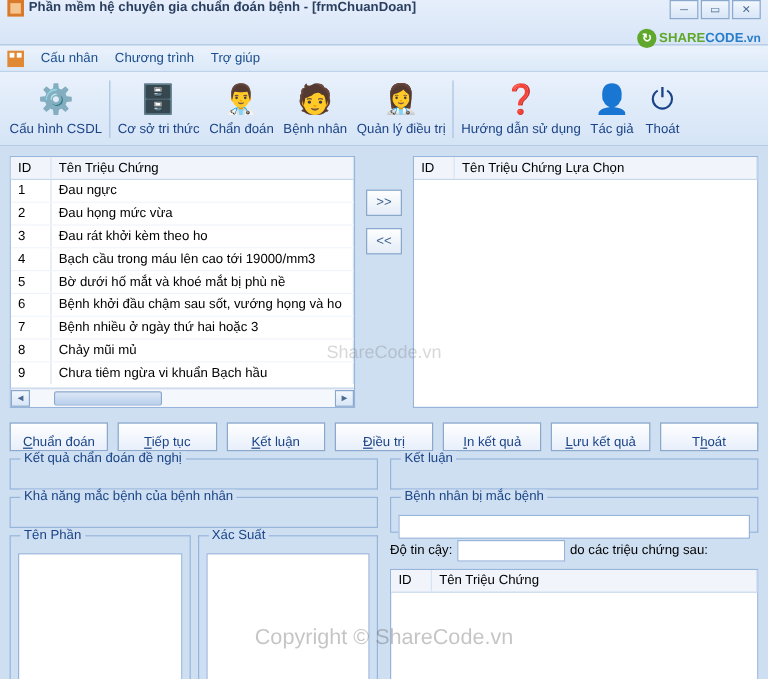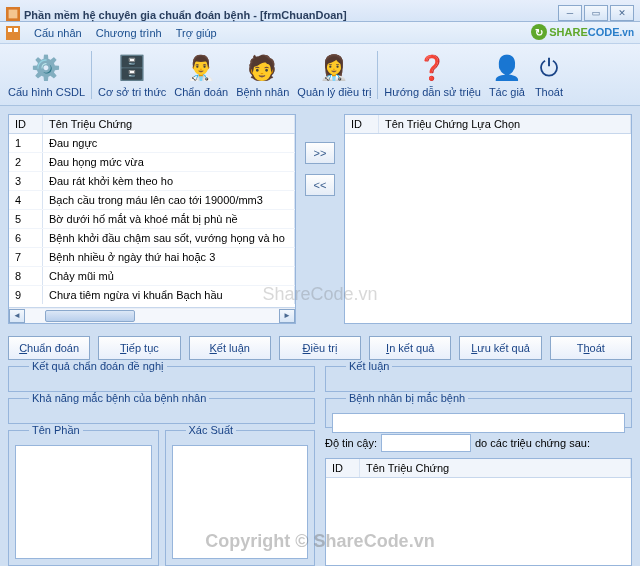--- a/index.html
+++ b/index.html
@@ -1,17 +1,17 @@
 <!DOCTYPE html>
 <html><head>
 <meta charset="utf-8">
 <style>
 *{box-sizing:border-box;margin:0;padding:0;font-family:Tahoma,Arial,sans-serif;font-size:11px}
 body{background:#e8f0fa;width:640px;height:566px;overflow:hidden;position:relative}
-.titlebar{background:linear-gradient(#e6eefb,#d7e5f7);height:22px;display:flex;align-items:flex-end;padding:0 6px;border-bottom:1px solid #9db8d9}
+.titlebar{background:linear-gradient(#e6eefb,#d7e5f7);height:38px;display:flex;align-items:flex-start;padding:0 6px;border-bottom:1px solid #9db8d9}
 .title-icon{width:14px;height:14px;margin-right:4px}
 .titlebar-text{flex:1;color:#2a3f5f;font-weight:bold}
 .winbtns{display:flex;gap:2px}
 .winbtn{width:24px;height:16px;border:1px solid #8aa8cc;background:linear-gradient(#f2f7fd,#d8e6f7);display:flex;align-items:center;justify-content:center;color:#4a6a92;font-size:9px}
 .logo{position:absolute;right:6px;top:24px;display:flex;align-items:center;font-size:14px;font-weight:bold}
 .logo .s{color:#5fa82b}.logo .c{color:#2a7ec9}.logo .v{color:#2a7ec9;font-size:10px}
 .logo-icon{width:16px;height:16px;background:#5fa82b;border-radius:50%;margin-right:2px;display:flex;align-items:center;justify-content:center;color:#fff;font-size:10px}
 .menubar{background:linear-gradient(#eaf2fc,#dce9f8);height:22px;display:flex;align-items:center;padding:0 6px;gap:14px;border-bottom:1px solid #bcd1ea}
 .menubar span{color:#1a4e8e}
 .menu-icon{width:14px;height:14px}
@@ -29,33 +29,33 @@
 .grid-head{display:flex;background:#f1f5fb;border-bottom:1px solid #c7d7ec}
 .grid-head div,.grid-row div{padding:3px 6px;border-right:1px solid #d8e3f2;white-space:nowrap;overflow:hidden}
 .col-id{width:34px}.col-name{flex:1}
 .grid-body{height:170px;overflow:hidden;position:relative}
 .grid-row{display:flex;border-bottom:1px solid #f0f4fa}
 .scroll-x{position:absolute;bottom:0;left:0;right:0;height:16px;background:#e9eef6;border-top:1px solid #c7d7ec;display:flex;align-items:center}
 .scroll-x .track{flex:1;height:14px;background:#f4f7fc;position:relative}
 .scroll-x .thumb{position:absolute;left:20px;width:90px;height:12px;top:1px;background:linear-gradient(#dce7f6,#b9cfec);border:1px solid #8aa8cc;border-radius:2px}
 .scroll-x .arr{width:16px;height:14px;background:linear-gradient(#f2f7fd,#d8e6f7);border:1px solid #8aa8cc;display:flex;align-items:center;justify-content:center;font-size:8px;color:#4a6a92}
 .btnrow{display:flex;gap:8px;margin:12px 0 6px}
-.act-btn{flex:1;height:24px;background:linear-gradient(#fefefe,#e8effb);border:1px solid #8aa8cc;color:#1a4487;display:flex;align-items:center;justify-content:center}
+.act-btn{flex:1;height:24px;background:linear-gradient(#fefefe,#e8effb);border:1px solid #8aa8cc;color:#1a4487;display:flex;align-items:flex-end;justify-content:center}
 .act-btn u{text-decoration:underline}
 .row3{display:flex;gap:10px;height:200px}
 .col{flex:1;display:flex;flex-direction:column;gap:6px}
 .fieldset{border:1px solid #97b5db;padding:14px 6px 6px;position:relative;background:#cfdff2}
-.fieldset .legend{position:absolute;top:-7px;left:20px;background:#cfdff2;padding:0 3px;color:#1a4487}
+.fieldset .legend{position:absolute;top:-7px;left:8px;background:#cfdff2;padding:0 3px;color:#1a4487}
 .whitebox{background:#fff;border:1px solid #97b5db;min-height:20px}
 .two-col{display:flex;gap:6px}
 .two-col>*{flex:1}
 .fieldrow{display:flex;align-items:center;gap:4px}
 .fieldrow input{border:1px solid #97b5db;height:18px;padding:0 3px}
-.watermark{position:absolute;left:50%;top:52%;transform:translate(-50%,-50%);color:rgba(100,100,100,.25);font-size:18px;pointer-events:none}
-.copyright{position:absolute;left:50%;bottom:14px;transform:translateX(-50%);color:rgba(90,90,90,.35);font-size:18px;font-weight:bold}
+.watermark{position:absolute;left:50%;top:52%;transform:translate(-50%,-50%);color:rgba(100,100,100,.25);font-size:15px;pointer-events:none}
+.copyright{position:absolute;left:50%;bottom:24px;transform:translateX(-50%);color:rgba(90,90,90,.35);font-size:18px;font-weight:normal}
 </style>
 </head>
 <body>
 
 <div class="titlebar">
  <svg class="title-icon" viewBox="0 0 16 16">
       <rect width="16" height="16" fill="#d87a2a"></rect>
       <rect x="3" y="3" width="10" height="10" fill="#f4c590"></rect>
     </svg>
  <span class="titlebar-text">Phần mềm hệ chuyên gia chuẩn đoán bệnh - [frmChuanDoan]</span>
@@ -102,21 +102,21 @@
       <span class="ic">🧑</span>
       <span>Bệnh nhân</span>
     </div>
  <div class="tb-item">
       <span class="ic">👩‍⚕️</span>
       <span>Quản lý điều trị</span>
     </div>
  <div class="tb-sep"></div>
  <div class="tb-item">
       <span class="ic">❓</span>
-      <span>Hướng dẫn sử triệu</span>
+      <span>Hướng dẫn sử dụng</span>
     </div>
  <div class="tb-item">
       <span class="ic">👤</span>
       <span>Tác giả</span>
     </div>
  <div class="tb-item">
       <span class="ic">⏻</span>
       <span>Thoát</span>
     </div>
 </div>

